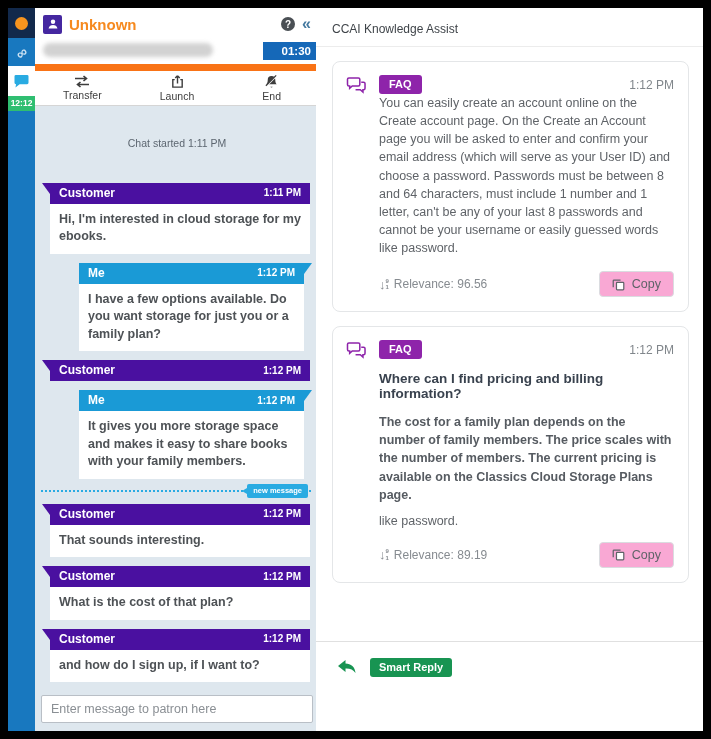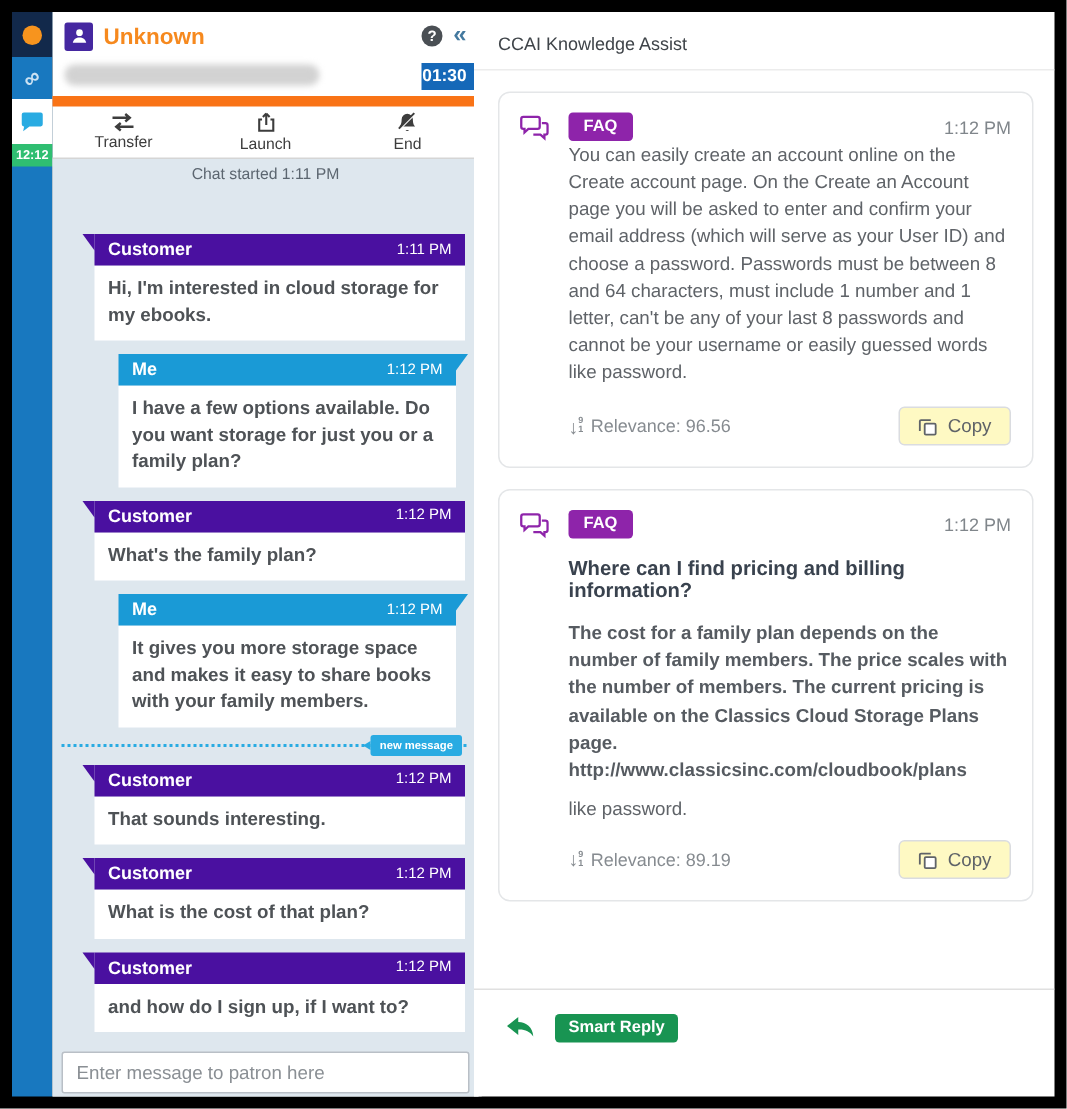--- a/index.html
+++ b/index.html
@@ -17,33 +17,33 @@
 
   
   .widget { position:absolute; left:35px; top:8px; width:286px; bottom:8px; background:#fff; border-right:2px solid #23272b; display:flex; flex-direction:column; }
   .w-header { height:32px; display:flex; align-items:center; padding:0 8px; gap:7px; }
   .avatar { width:19px; height:19px; background:#4527a0; border-radius:2px; display:flex; align-items:center; justify-content:center; flex:0 0 auto; }
   .w-name { color:#f6891e; font-weight:bold; font-size:15px; flex:1; }
   .help-ic { width:14px; height:14px; border-radius:50%; background:#4a4f54; color:#fff; font-size:10px; font-weight:bold; display:flex; align-items:center; justify-content:center; }
   .collapse-ic { color:#44799f; font-size:16px; font-weight:bold; line-height:1; }
   .w-sub { height:24px; position:relative; }
   .redacted { position:absolute; left:8px; top:3px; width:170px; height:14px; border-radius:7px; background:#d2d2d2; filter:blur(2px); }
-  .timer-badge { position:absolute; right:0; top:2px; background:#1568b8; color:#fff; font-size:11.5px; font-weight:bold; padding:3px 8px 3px 1px; }
+  .timer-badge { position:absolute; right:0; top:2px; background:#1568b8; color:#fff; font-size:11.5px; font-weight:bold; padding:3px 8px 3px 19px; }
   .w-toolbar { height:42px; border-top:7px solid #f97316; border-bottom:1px solid #d5d5d5; display:flex; }
   .tool { flex:1; display:flex; flex-direction:column; align-items:center; justify-content:center; gap:1px; color:#3d3d3d; font-size:10.5px; }
   .tool svg { display:block; }
   .w-chat { flex:1; background:#dee7ee; display:flex; flex-direction:column; padding:4px 6px 8px; overflow:hidden; }
   .chat-started { margin-top:auto; text-align:center; color:#5c6670; font-size:10.5px; margin-bottom:34px; }
 
   .msg { position:relative; margin-bottom:9px; }
-  .msg.customer { margin-left:22px; margin-right:3px; }
+  .msg.customer { margin-left:9px; margin-right:3px; }
   .msg.me { margin-left:38px; margin-right:9px; }
   .msg-head { display:flex; justify-content:space-between; align-items:center; color:#fff; padding:3px 9px 4px; position:relative; }
   .msg-head .sender { font-weight:bold; font-size:12px; }
-  .msg-head .mtime { font-weight:normal; font-size:10px; }
+  .msg-head .mtime { font-weight:bold; font-size:10px; }
   .customer .msg-head { background:#4a10a0; }
   .me .msg-head { background:#1a9ad6; }
   .customer .msg-head::before { content:""; position:absolute; left:-8px; top:0; border-top:11px solid #4a10a0; border-left:8px solid transparent; }
   .me .msg-head::after { content:""; position:absolute; right:-8px; top:0; border-top:11px solid #1a9ad6; border-right:8px solid transparent; }
   .msg-body { background:#fff; color:#4e5256; font-weight:bold; font-size:12.5px; line-height:1.4; padding:7px 9px 8px; }
 
   .new-divider { position:relative; border-top:2px dotted #29abe2; margin:2px 2px 12px 0; }
   .nm-badge { position:absolute; right:3px; top:-8px; background:#29abe2; color:#fff; font-size:7.5px; font-weight:bold; padding:2px 6px 3px; border-radius:2px; }
   .nm-badge::before { content:""; position:absolute; left:-5px; top:4px; border-right:5px solid #29abe2; border-top:3px solid transparent; border-bottom:3px solid transparent; }
 
@@ -57,21 +57,21 @@
   .card { border:1px solid #e4e6e8; border-radius:8px; padding:13px 14px 12px 13px; margin-top:14px; }
   .card-top { display:flex; align-items:center; gap:12px; }
   .card-top .ctime { margin-left:auto; color:#80868b; font-size:12px; }
   .badge-faq { background:#8e24aa; color:#fff; font-size:11px; font-weight:bold; padding:3px 10px 4px; border-radius:3px; }
   .card-question { font-weight:bold; color:#39424e; font-size:13.5px; margin:12px 0 12px 33px; }
   .card-body { color:#5f6368; font-size:12.5px; line-height:1.45; margin-left:33px; }
   .card2 .card-body { font-weight:bold; color:#565b61; }
   .card-body2 { color:#5f6368; font-size:12.5px; margin:10px 0 0 33px; font-weight:normal; }
   .card-foot { display:flex; align-items:center; margin:14px 0 2px 33px; }
   .relevance { color:#868b90; font-size:12px; display:flex; align-items:center; gap:5px; }
-  .copy-btn { margin-left:auto; display:flex; align-items:flex-end; gap:7px; border:1px solid #dadce0; border-radius:4px; background:#fef9c3; color:#5f6368; font-size:12.5px; padding:5px 12px; font-family:"Liberation Sans", sans-serif; }
+  .copy-btn { margin-left:auto; display:flex; align-items:center; gap:7px; border:1px solid #dadce0; border-radius:4px; background:#f9a8d4; color:#5f6368; font-size:12.5px; padding:5px 12px; font-family:"Liberation Sans", sans-serif; }
 
   .sort-ic { display:inline-flex; align-items:center; line-height:1; }
   .sort-ic .arr { font-size:13px; }
   .sort-ic .nums { display:flex; flex-direction:column; font-size:6px; line-height:1.05; font-weight:bold; }
 
   .sr-section { margin:58px -14px 0 -16px; border-top:1px solid #e0e0e0; padding:16px 14px 0 16px; }
   .sr-head { display:flex; align-items:center; gap:13px; padding-left:5px; }
   .badge-sr { background:#189452; color:#fff; font-size:11px; font-weight:bold; padding:3px 9px 4px; border-radius:3px; }
 </style>
 </head>
@@ -151,21 +151,20 @@
           <span class="mtime">1:12 PM</span>
         </div>
       <div class="msg-body">I have a few  options available. Do you want storage for just you or a family plan?</div>
     </div>
 
     <div class="msg customer">
       <div class="msg-head">
           <span class="sender">Customer</span>
           <span class="mtime">1:12 PM</span>
         </div>
-      <div class="msg-body">What's the family plan?</div>
     </div>
 
     <div class="msg me">
       <div class="msg-head">
           <span class="sender">Me</span>
           <span class="mtime">1:12 PM</span>
         </div>
       <div class="msg-body">It gives you more storage space and makes it easy to share books with your family members.</div>
     </div>
 
@@ -242,21 +241,20 @@
       <svg width="21" height="18" viewBox="0 0 22 19">
         <path d="M3 2h10a1.5 1.5 0 0 1 1.5 1.5V9A1.5 1.5 0 0 1 13 10.5H6.5L3.8 13v-2.5H3A1.5 1.5 0 0 1 1.5 9V3.5A1.5 1.5 0 0 1 3 2z" fill="none" stroke="#8e24aa" stroke-width="1.6"></path>
         <path d="M16 6.5h2.5A1.5 1.5 0 0 1 20 8v5a1.5 1.5 0 0 1-1.5 1.5h-.7V17l-2.8-2.5H10" fill="none" stroke="#8e24aa" stroke-width="1.6"></path>
       </svg>
       <span class="badge-faq">FAQ</span>
       <span class="ctime">1:12 PM</span>
     </div>
     <div class="card-question">Where can I find pricing and billing information?</div>
     <div class="card-body">
       <span>The cost for a family plan depends on the number of family members. The price scales with the number of members. The current pricing is available on the Classics Cloud Storage Plans page.</span><br>
-      <span>http://www.classicsinc.com/cloudbook/plans</span>
     </div>
     <div class="card-body2">like password.</div>
     <div class="card-foot">
       <span class="relevance">
         <span class="sort-ic">
             <span class="arr">↓</span>
             <span class="nums">
               <span>9</span>
               <span>1</span>
             </span>

